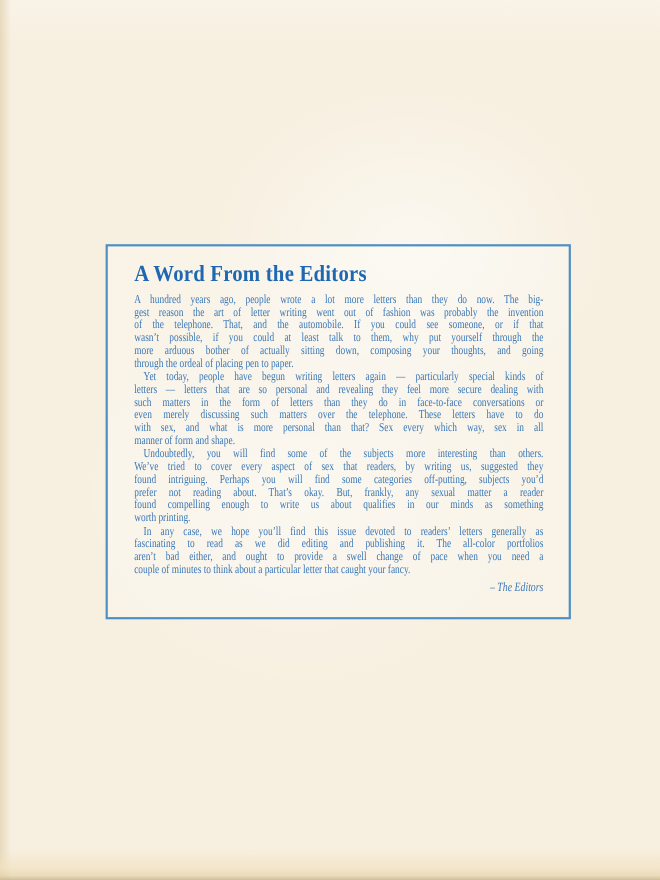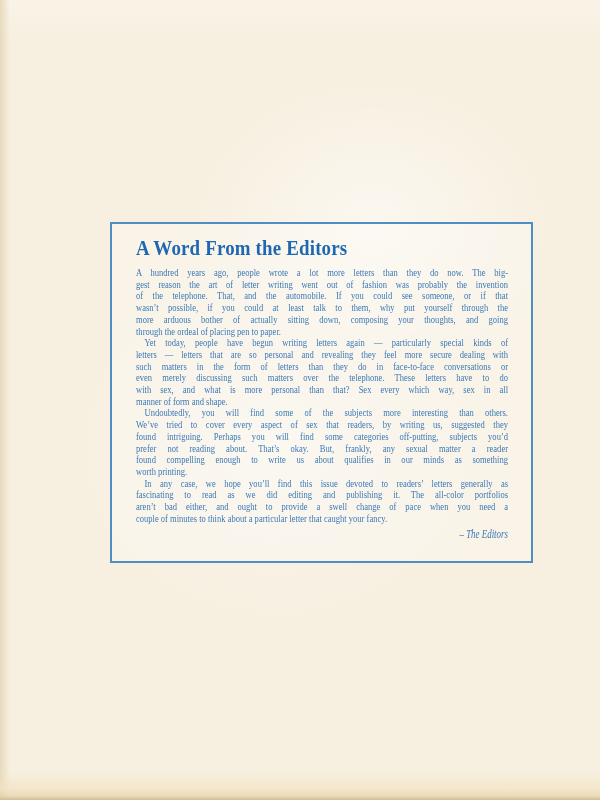--- a/index.html
+++ b/index.html
@@ -34,21 +34,21 @@
   }
   .page-edge-bottom-line {
     position: absolute; left: 0; bottom: 0;
     width: 100%; height: 4px;
     background: linear-gradient(0deg, #cdb98f, rgba(205,185,143,0));
     opacity: .8;
   }
 
   .frame-box {
     position: absolute;
-    left: 110px; top: 222px;
+    left: 96px; top: 222px;
     width: 423px; height: 341px;
     box-sizing: border-box;
     border: 2px solid var(--border-blue, #4e8fc3);
     background: rgba(255,255,255,.28);
     padding: 12px 25px 0 24px;
   }
 
   .title {
     margin: 0;
     font-family: "Liberation Serif", serif;

